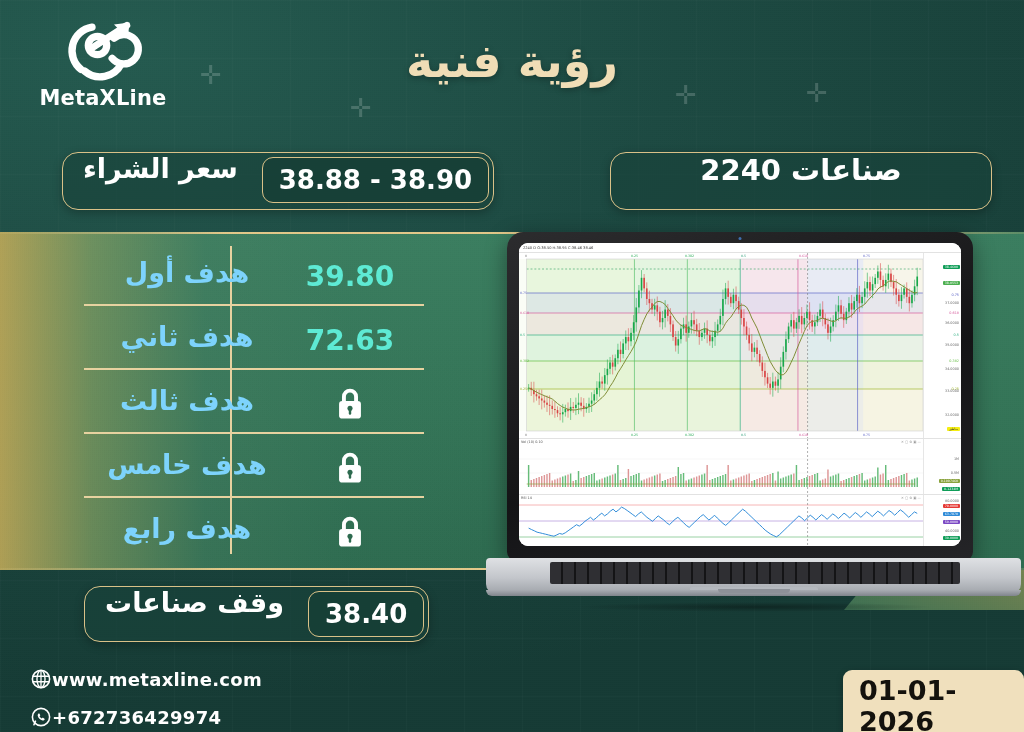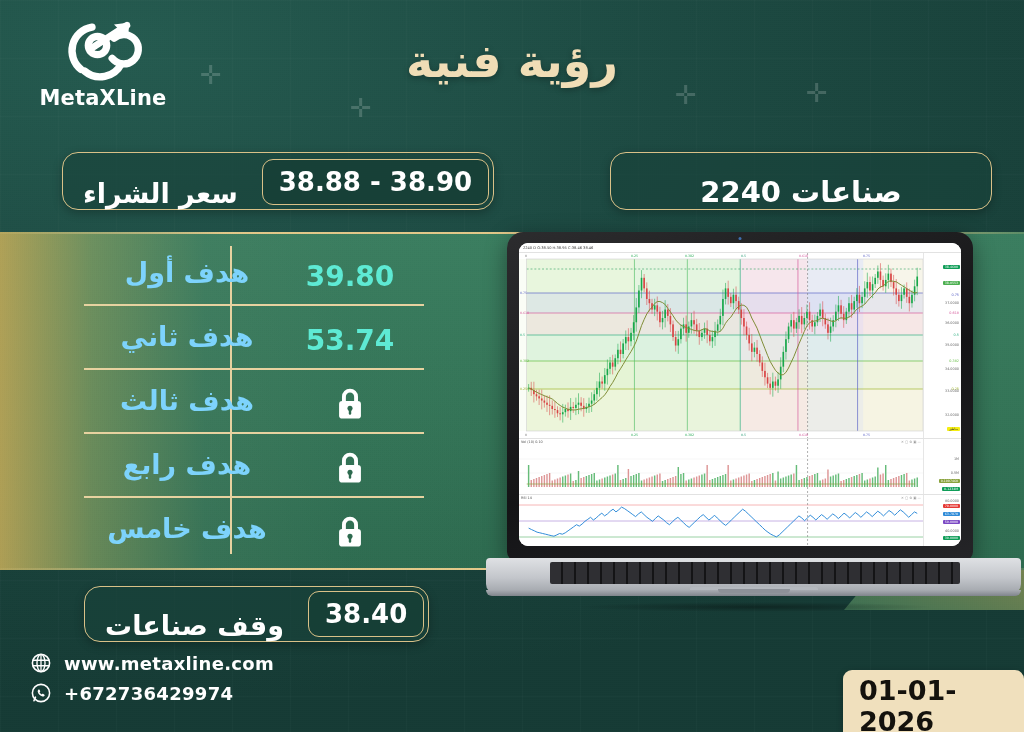--- a/index.html
+++ b/index.html
@@ -71,21 +71,21 @@
   }
 
   .headline{
     position:absolute; top:34px; left:0; right:0; text-align:center;
     color:#f0ddb6; font-size:46px; font-weight:700; letter-spacing:0px;
     text-shadow:0 2px 6px rgba(0,0,0,.28);
   }
 
   
   .pill{
-    position:absolute; display:flex; flex-direction:row-reverse; align-items:flex-end;
+    position:absolute; display:flex; flex-direction:row-reverse; align-items:flex-start;
     border:1.6px solid #d9c188; border-radius:16px;
     background:rgba(24,66,58,.62);
     box-shadow:0 3px 10px rgba(0,0,0,.25);
   }
   .pill .pill-label{
     color:#ffffff; font-size:27px; font-weight:700; padding:0 20px; white-space:nowrap;
   }
   .pill .pill-value{
     border:1.6px solid #d9c188; border-radius:11px;
     background:rgba(22,62,54,.80);
@@ -123,23 +123,24 @@
   }
   .vline{
     position:absolute; right:192px; top:6px; width:1.6px; height:308px;
     background:#e7d2a0;
   }
   .lock-icon{ width:30px; height:34px; display:block; }
 
   
   .footer{ position:absolute; left:30px; top:652px; }
   .frow{
-    display:flex; flex-direction:row; align-items:center; gap:12px;
+    display:flex; flex-direction:row; align-items:center; 
     color:#ffffff; font-size:18px; font-weight:600; direction:ltr; margin-bottom:8px;
     letter-spacing:.3px;
+    margin-top:16px;
   }
   .fico{ width:22px; height:22px; flex:0 0 22px; }
 
   .date-badge{
     position:absolute; left:843px; top:670px;
     background:#f0e0bd; color:#14120d; border-radius:9px;
     font-size:27px; font-weight:700; padding:5px 16px; direction:ltr;
     box-shadow:0 2px 7px rgba(0,0,0,.22);
   }
 
@@ -259,49 +260,49 @@
   <div class="targets">
     <div class="vline"></div>
 
     <div class="trow">
       <div class="tlabel">هدف أول</div>
       <div class="tvalue">39.80</div>
     </div>
 
     <div class="trow">
       <div class="tlabel">هدف ثاني</div>
-      <div class="tvalue">53.74</div>
+      <div class="tvalue">72.63</div>
     </div>
 
     <div class="trow">
       <div class="tlabel">هدف ثالث</div>
       <div class="tvalue">
         <svg class="lock-icon" viewBox="0 0 24 28">
           <path d="M7 12 V8 a5 5 0 0 1 10 0 v4" fill="none" stroke="#fff" stroke-width="3.2"></path>
           <rect x="3" y="11.5" width="18" height="14.5" rx="2.6" fill="#fff"></rect>
           <circle cx="12" cy="17.6" r="2.1" fill="#2d6a4f"></circle>
           <rect x="11" y="18.4" width="2" height="4.4" rx="1" fill="#2d6a4f"></rect>
         </svg>
       </div>
     </div>
 
     <div class="trow">
-      <div class="tlabel">هدف رابع</div>
+      <div class="tlabel">هدف خامس</div>
       <div class="tvalue">
         <svg class="lock-icon" viewBox="0 0 24 28">
           <path d="M7 12 V8 a5 5 0 0 1 10 0 v4" fill="none" stroke="#fff" stroke-width="3.2"></path>
           <rect x="3" y="11.5" width="18" height="14.5" rx="2.6" fill="#fff"></rect>
           <circle cx="12" cy="17.6" r="2.1" fill="#2d6a4f"></circle>
           <rect x="11" y="18.4" width="2" height="4.4" rx="1" fill="#2d6a4f"></rect>
         </svg>
       </div>
     </div>
 
     <div class="trow">
-      <div class="tlabel">هدف خامس</div>
+      <div class="tlabel">هدف رابع</div>
       <div class="tvalue">
         <svg class="lock-icon" viewBox="0 0 24 28">
           <path d="M7 12 V8 a5 5 0 0 1 10 0 v4" fill="none" stroke="#fff" stroke-width="3.2"></path>
           <rect x="3" y="11.5" width="18" height="14.5" rx="2.6" fill="#fff"></rect>
           <circle cx="12" cy="17.6" r="2.1" fill="#2d6a4f"></circle>
           <rect x="11" y="18.4" width="2" height="4.4" rx="1" fill="#2d6a4f"></rect>
         </svg>
       </div>
     </div>
   </div>

